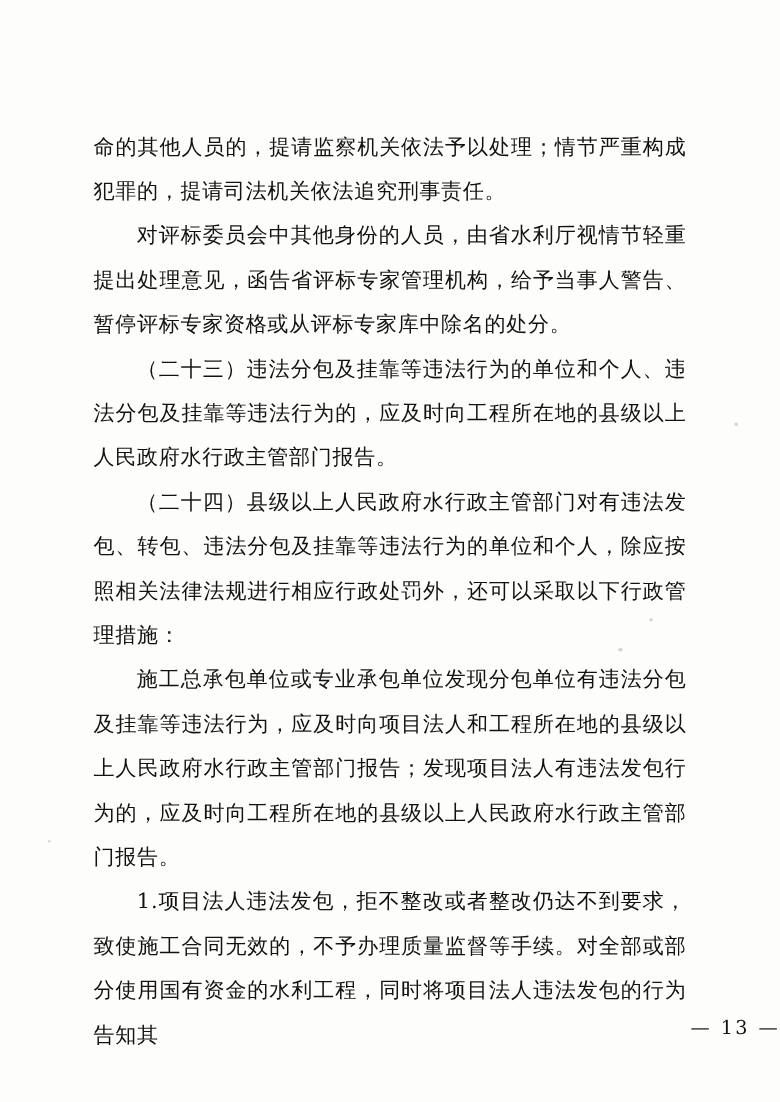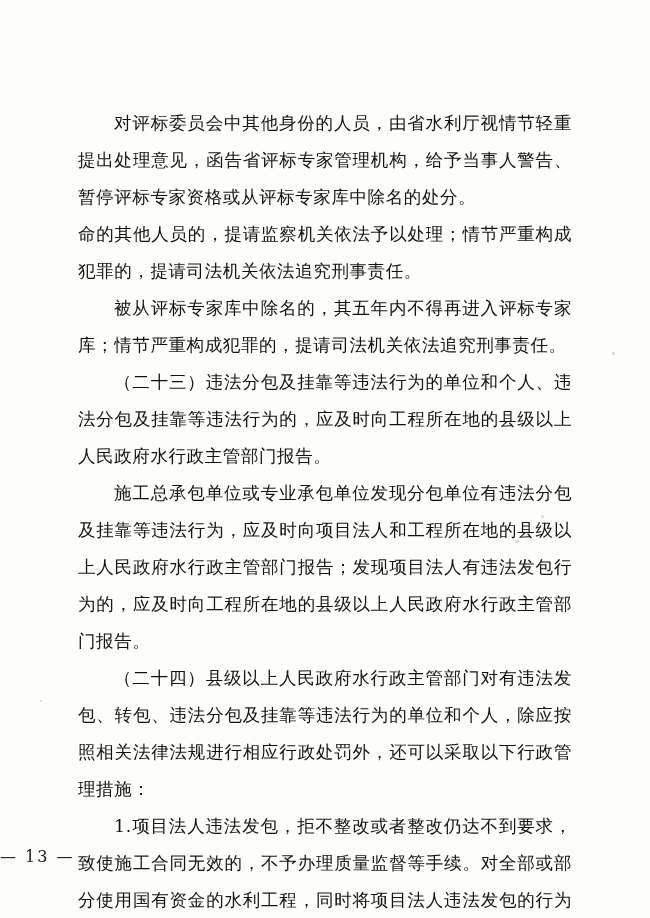--- a/index.html
+++ b/index.html
@@ -38,48 +38,48 @@
     text-indent: 0;
   }
   .para.indent {
     text-indent: 36px;
   }
   .pagenum {
     position: absolute;
     left: 0;
     right: 0;
     bottom: 52px;
-    text-align: left;
+    text-align: right;
     font-size: 16px;
     color: #16140f;
     letter-spacing: 2px;
     font-family: "DejaVu Serif", serif;
+    padding-left: 60px;
   }
   .speck {
     position: absolute;
     background: #b9b4a8;
     border-radius: 50%;
     opacity: 0.55;
   }
 </style>
 </head>
 <body>
 
 <div class="page">
 
   <div class="speck" style="left:541px; top:515px; width:3px; height:3px;"></div>
   <div class="speck" style="left:515px; top:540px; width:4px; height:3px;"></div>
   <div class="speck" style="left:612px; top:352px; width:3px; height:3px;"></div>
   <div class="speck" style="left:40px; top:700px; width:2px; height:2px;"></div>
 
   <div class="content">
+    <p class="para">命的其他人员的，提请监察机关依法予以处理；情节严重构成犯罪的，提请司法机关依法追究刑事责任。</p>
     <p class="para indent">对评标委员会中其他身份的人员，由省水利厅视情节轻重提出处理意见，函告省评标专家管理机构，给予当事人警告、暂停评标专家资格或从评标专家库中除名的处分。</p>
-    <p class="para">命的其他人员的，提请监察机关依法予以处理；情节严重构成犯罪的，提请司法机关依法追究刑事责任。</p>
-    <p class="para indent">被从评标专家库中除名的，其五年内不得再进入评标专家库；情节严重构成犯罪的，提请司法机关依法追究刑事责任。</p>
     <p class="para indent">（二十三）违法分包及挂靠等违法行为的单位和个人、违法分包及挂靠等违法行为的，应及时向工程所在地的县级以上人民政府水行政主管部门报告。</p>
+    <p class="para indent">（二十四）县级以上人民政府水行政主管部门对有违法发包、转包、违法分包及挂靠等违法行为的单位和个人，除应按照相关法律法规进行相应行政处罚外，还可以采取以下行政管理措施：</p>
     <p class="para indent">施工总承包单位或专业承包单位发现分包单位有违法分包及挂靠等违法行为，应及时向项目法人和工程所在地的县级以上人民政府水行政主管部门报告；发现项目法人有违法发包行为的，应及时向工程所在地的县级以上人民政府水行政主管部门报告。</p>
-    <p class="para indent">（二十四）县级以上人民政府水行政主管部门对有违法发包、转包、违法分包及挂靠等违法行为的单位和个人，除应按照相关法律法规进行相应行政处罚外，还可以采取以下行政管理措施：</p>
     <p class="para indent">1.项目法人违法发包，拒不整改或者整改仍达不到要求，致使施工合同无效的，不予办理质量监督等手续。对全部或部分使用国有资金的水利工程，同时将项目法人违法发包的行为告知其</p>
   </div>
 
   <div class="pagenum">— 13 —</div>
 
 </div>
 
 </body></html>

